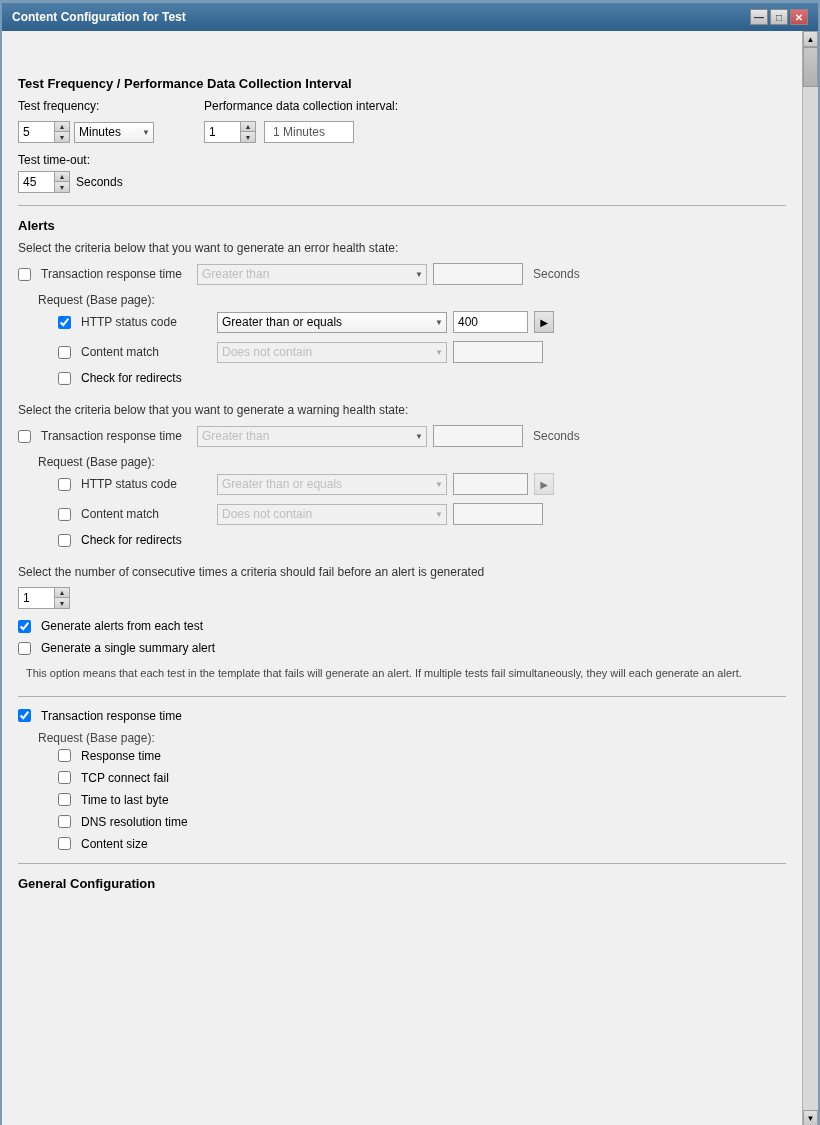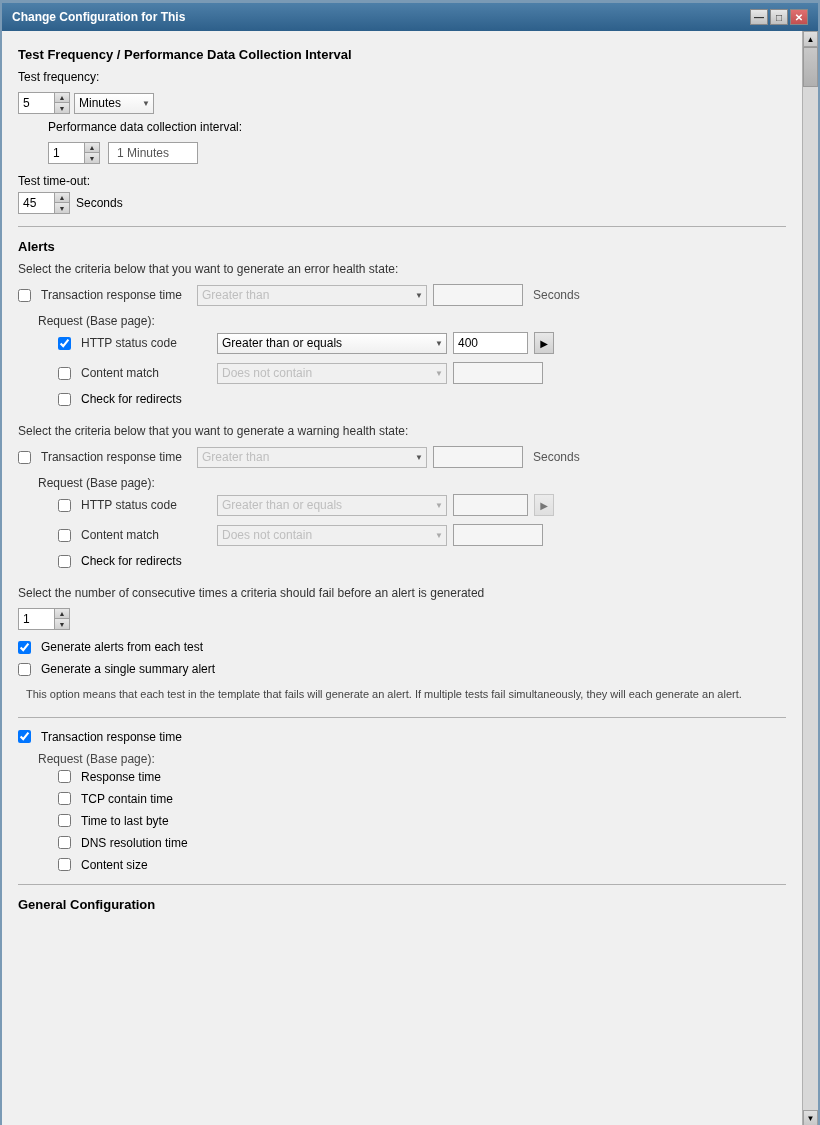--- a/index.html
+++ b/index.html
@@ -49,20 +49,21 @@
     .content {
       padding: 0;
       display: flex;
       height: calc(1125px - 30px);
     }
     
     .main-content {
       flex: 1;
       overflow-y: auto;
       padding: 12px 16px;
+      margin-top: 29px;
     }
     
     .scrollbar {
       width: 16px;
       background: #e8e8e8;
       border-left: 1px solid #b0b0b0;
       display: flex;
       flex-direction: column;
     }
     
@@ -324,39 +325,38 @@
       font-size: 12px;
       color: #222;
     }
 
     .dialog-btn.default {
       border: 2px solid #444;
     }
 
     .freq-row {
       display: flex;
-      gap: 6px;
+      gap: 20px;
       align-items: flex-start;
       margin-bottom: 10px;
-      flex-direction: column;
     }
 
     .freq-group {
       display: flex;
       flex-direction: column;
       gap: 4px;
     }
   </style>
 </head>
 <body>
 
 <div class="window">
 
   <div class="title-bar">
-    <span>Change Configuration for This</span>
+    <span>Content Configuration for Test</span>
     <div class="title-bar-buttons">
       <div class="title-btn">—</div>
       <div class="title-btn">□</div>
       <div class="title-btn close">✕</div>
     </div>
   </div>
 
   <div class="content">
     <div class="main-content">
 
@@ -548,21 +548,21 @@
 
         <div class="indented sub-section-label">Request (Base page):</div>
 
         <div class="row double-indented">
           <input type="checkbox" class="checkbox" style="">
           <span>Response time</span>
         </div>
 
         <div class="row double-indented">
           <input type="checkbox" class="checkbox" style="">
-          <span>TCP contain time</span>
+          <span>TCP connect fail</span>
         </div>
 
 
         <div class="row double-indented">
           <input type="checkbox" class="checkbox" style="">
           <span>Time to last byte</span>
         </div>
 
         <div class="row double-indented">
           <input type="checkbox" class="checkbox" style="">

